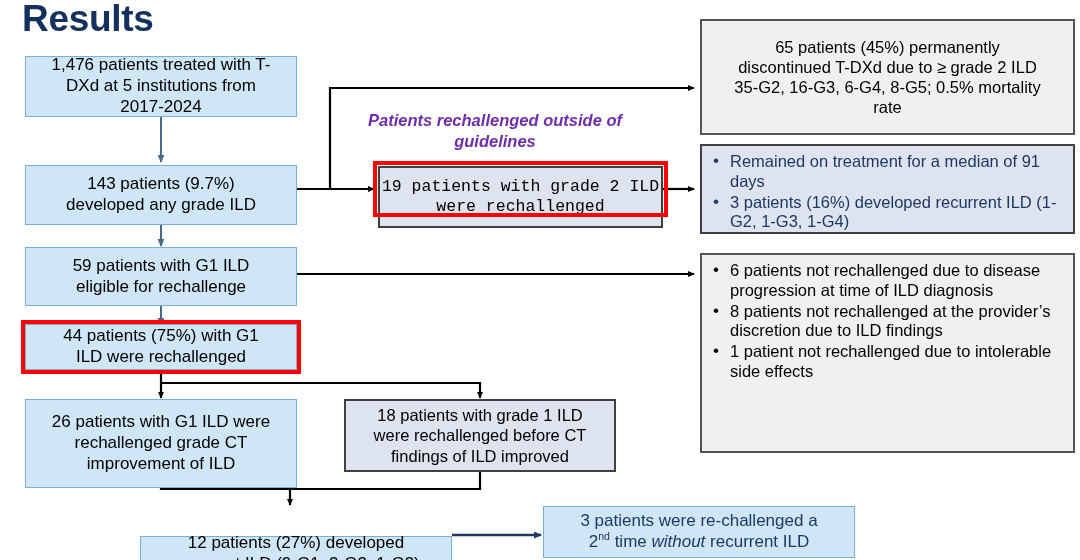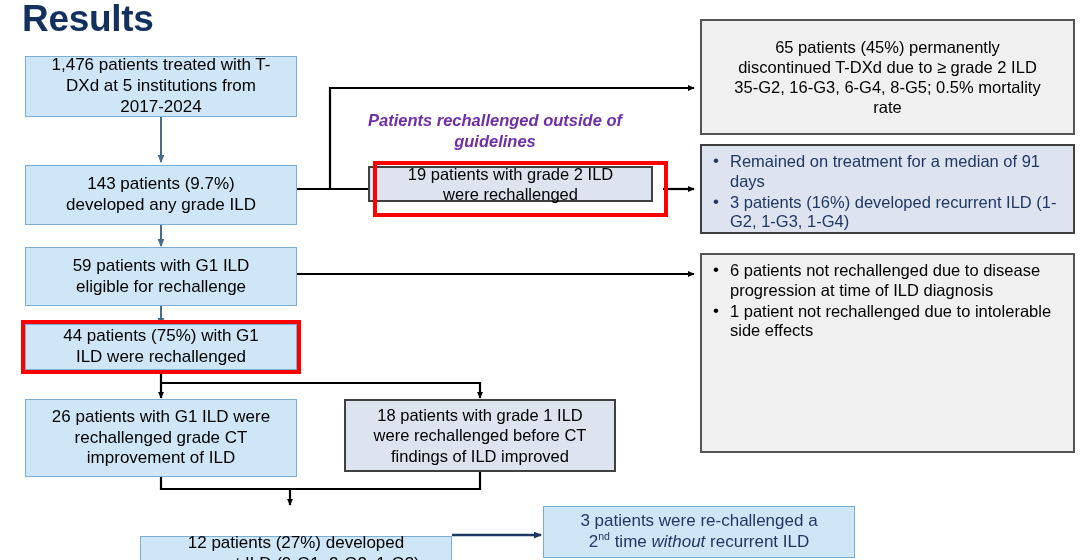--- a/index.html
+++ b/index.html
@@ -171,29 +171,29 @@
   </div>
 
   <div class="node blue" style="left:25px;top:324px;width:272px;height:46px;">
     <span class="txt">
       <span>44 patients (75%) with G1</span><br>
       <span>ILD were rechallenged</span>
     </span>
   </div>
   <div class="redframe" style="left:21px;top:320px;width:280px;height:54px;"></div>
 
-  <div class="node blue" style="left:25px;top:399px;width:272px;height:78px;">
+  <div class="node blue" style="left:25px;top:399px;width:272px;height:89px;">
     <span class="txt">
       <span>26 patients with G1 ILD were</span><br>
       <span>rechallenged grade CT</span><br>
       <span>improvement of ILD</span>
     </span>
   </div>
 
-  <div class="node lav" style="left:368px;top:166px;width:285px;height:36px;">
+  <div class="node lav" style="left:378px;top:166px;width:285px;height:62px;font-family:Liberation Mono, monospace;">
     <span class="txt">
       <span>19 patients with grade 2 ILD</span><br>
       <span>were rechallenged</span>
     </span>
   </div>
   <div class="redframe" style="left:373px;top:161px;width:295px;height:56px;"></div>
 
   <div class="node lav" style="left:344px;top:399px;width:272px;height:73px;">
     <span class="txt">
       <span>18 patients with grade 1 ILD</span><br>
@@ -228,17 +228,18 @@
   <div class="node lav bulletbox navytext" style="left:700px;top:144px;width:375px;height:90px;">
     <ul>
       <li>Remained on treatment for a median of 91 days</li>
       <li>3 patients (16%) developed recurrent ILD (1-G2, 1-G3, 1-G4)</li>
     </ul>
   </div>
 
   <div class="node gray bulletbox" style="left:700px;top:253px;width:375px;height:200px;">
     <ul>
       <li>6 patients not rechallenged due to disease progression at time of ILD diagnosis</li>
+      <li>8 patients not rechallenged at the provider’s discretion due to ILD findings</li>
       <li>1 patient not rechallenged due to intolerable side effects</li>
     </ul>
   </div>
 
 </div>
 
 </body></html>

